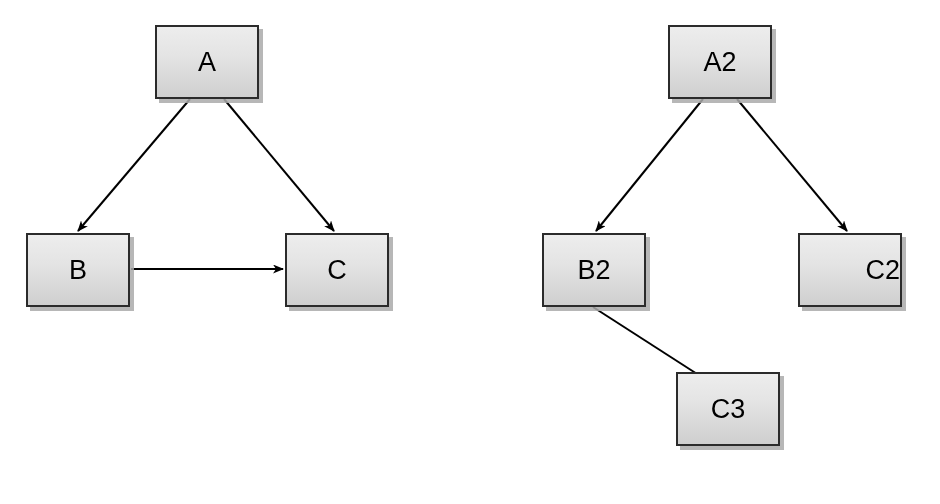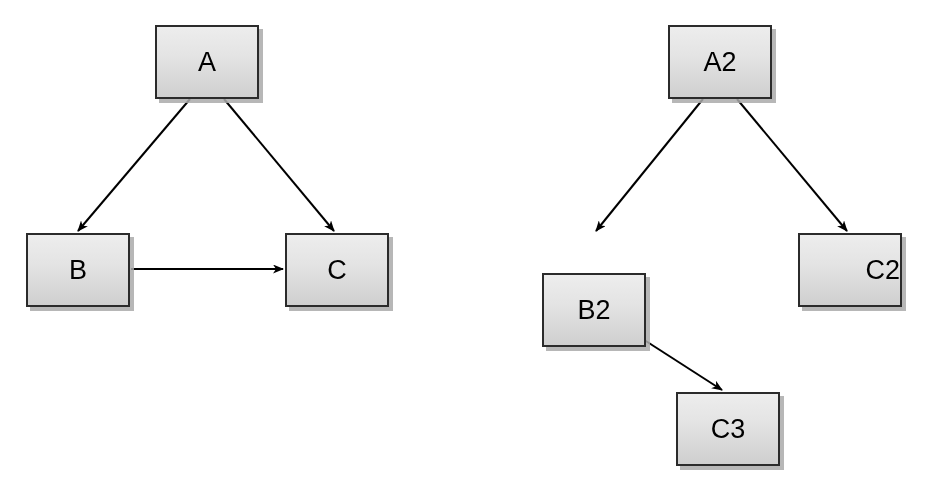--- a/index.html
+++ b/index.html
@@ -74,24 +74,24 @@
       </div>
       <div class="node" style="left: 26px; top: 233px; width: 104px; height: 74px;">
         <span class="node-label">B</span>
       </div>
       <div class="node" style="left: 285px; top: 233px; width: 104px; height: 74px;">
         <span class="node-label">C</span>
       </div>
       <div class="node" style="left: 668px; top: 25px; width: 104px; height: 74px; text-align: right;">
         <span class="node-label">A2</span>
       </div>
-      <div class="node" style="left: 542px; top: 233px; width: 104px; height: 74px; margin-top: 40px;">
+      <div class="node" style="left: 542px; top: 233px; width: 104px; height: 74px;">
         <span class="node-label">B2</span>
       </div>
       <div class="node" style="left: 798px; top: 233px; width: 104px; height: 74px; justify-content: flex-end;">
         <span class="node-label">C2</span>
       </div>
-      <div class="node" style="left: 676px; top: 392px; width: 104px; height: 74px;">
+      <div class="node" style="left: 676px; top: 372px; width: 104px; height: 74px;">
         <span class="node-label">C3</span>
       </div>
     </div>
 
 </div>
 
 </body></html>

